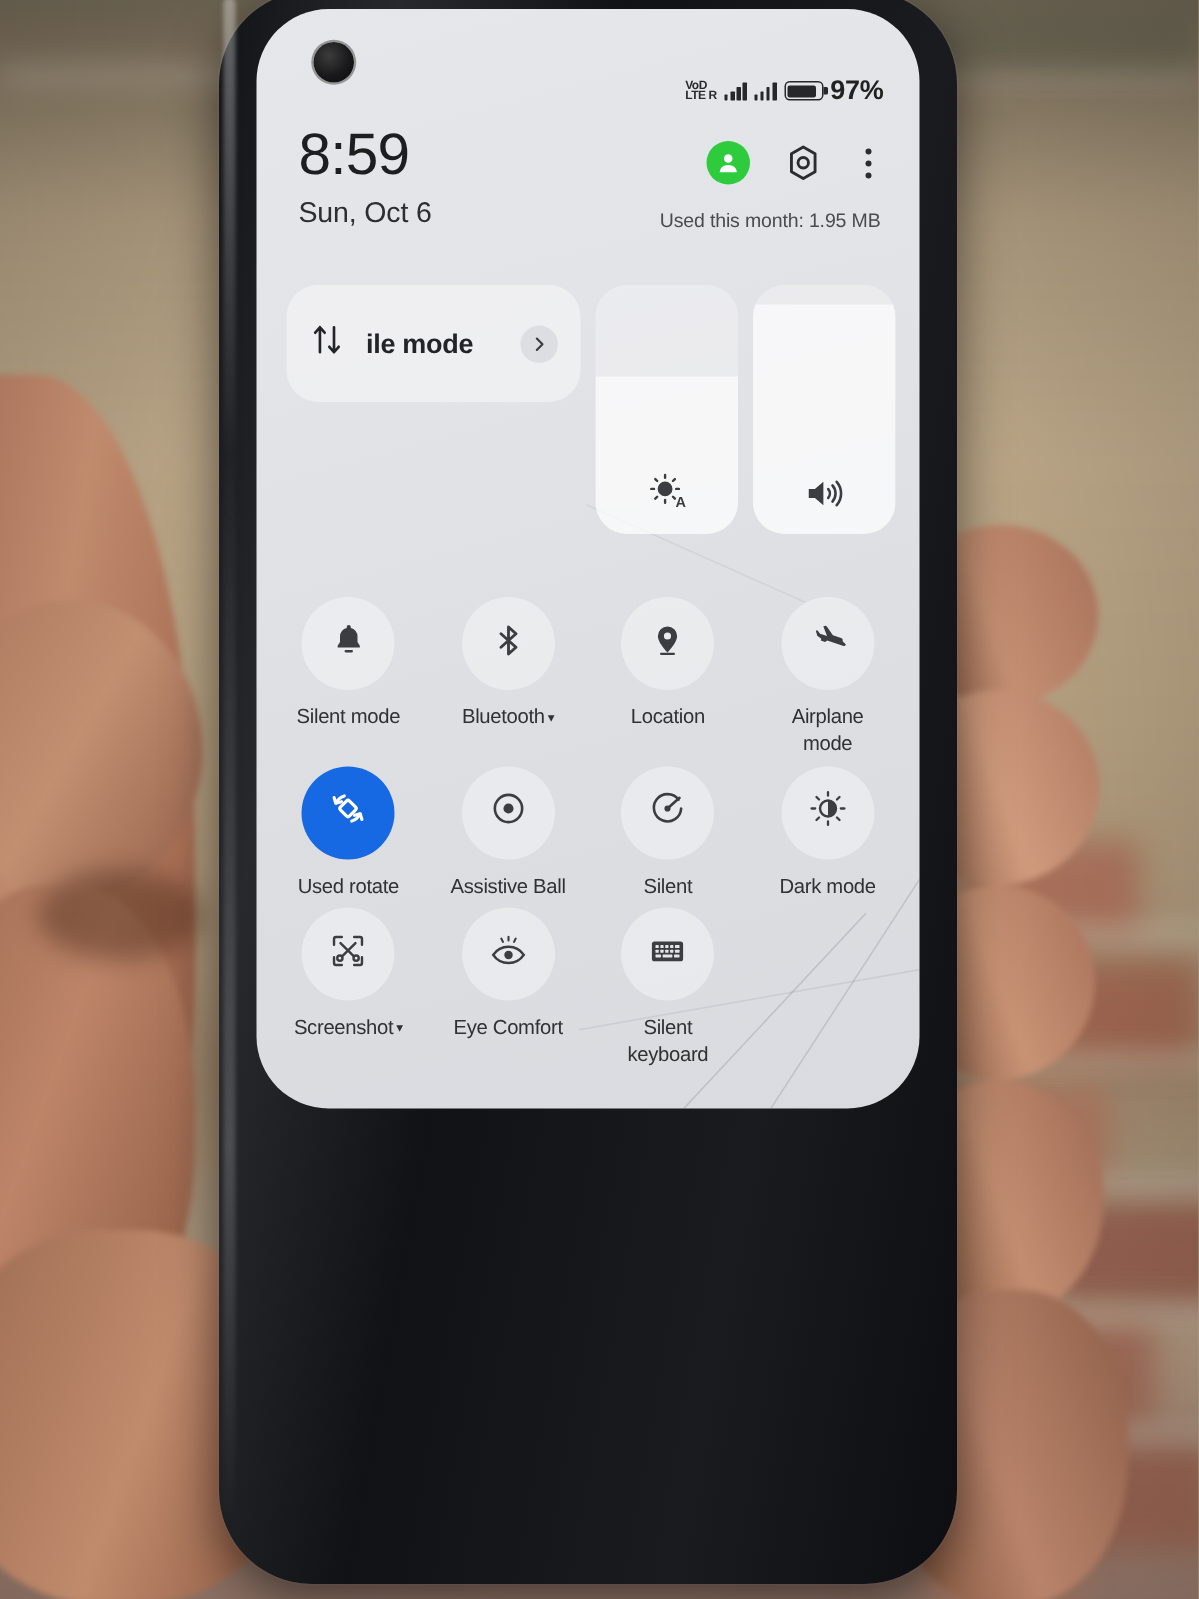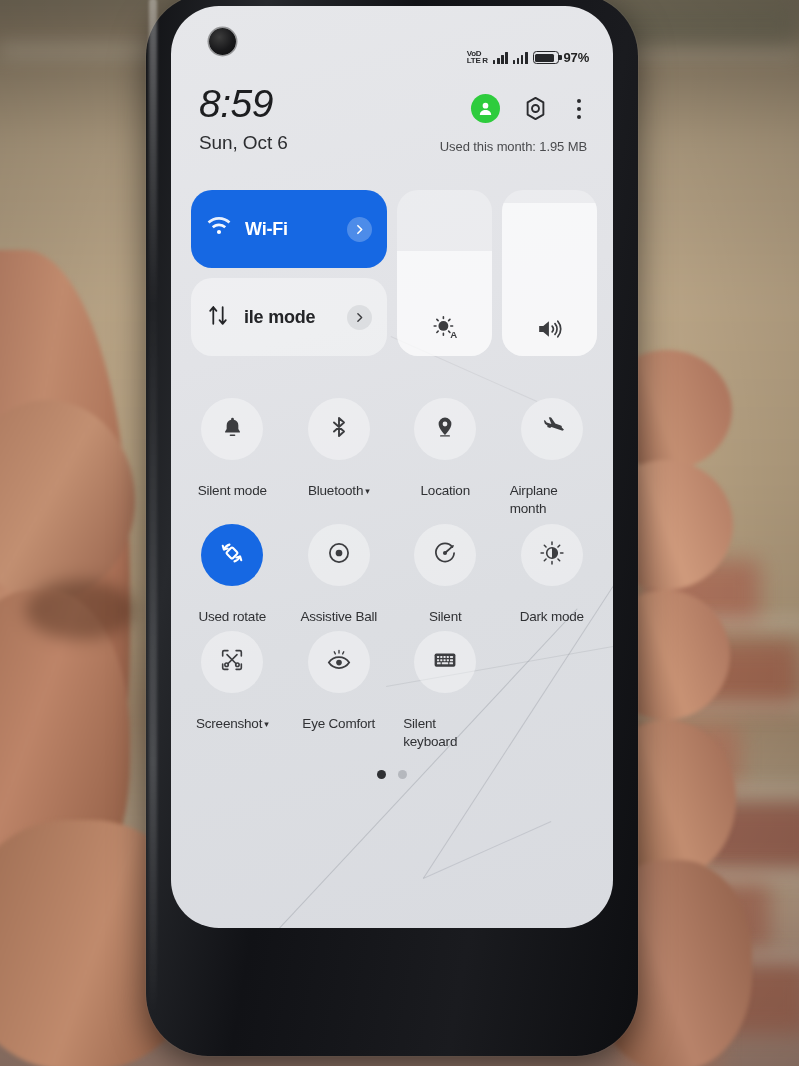--- a/index.html
+++ b/index.html
@@ -45,21 +45,21 @@
     background:linear-gradient(100deg,#121316 0%,#27292d 18%,#111216 40%,#1a1b1f 72%,#0d0e11 100%);
     box-shadow:0 10px 34px rgba(0,0,0,.55), 0 0 0 1px rgba(255,255,255,.06);
   }
   #phone:after{ 
     content:""; position:absolute; left:3px; top:4px; width:8px; height:96%;
     border-radius:60px;
     background:linear-gradient(180deg,rgba(255,255,255,.35),rgba(255,255,255,.02) 30%, rgba(255,255,255,.18) 75%, rgba(255,255,255,0));
     filter:blur(1.5px);
   }
   #screen{
-    position:absolute; left:25px; top:12px; width:442px; height:922px;
+    position:absolute; left:25px; top:12px; width:442px; height:733px;
     border-radius:48px;
     background:linear-gradient(165deg,#e6e7ea 0%, #e2e3e7 35%, #dcdee2 65%, #d9dbe0 100%);
     overflow:hidden;
   }
   .punch{
     position:absolute; left:38px; top:22px; width:27px; height:27px;
     border-radius:50%;
     background:radial-gradient(circle at 38% 34%, #3c3c3c 0%, #19191b 55%, #0b0b0c 100%);
     box-shadow:0 0 0 1.5px rgba(0,0,0,.35);
   }
@@ -69,25 +69,25 @@
   .statusbar{
     position:absolute; top:44px; right:24px;
     display:flex; align-items:center; gap:5px;
   }
   .volte{ display:flex; flex-direction:column; line-height:.82; font-size:8px; font-weight:700; color:#2a2b2e; letter-spacing:-.3px;}
   .bars{ display:flex; align-items:flex-end; gap:1.5px; height:13px; }
   .bars i{ display:block; width:2.6px; background:#26272a; border-radius:.5px; }
   .batt{ width:26px; height:13px; border:1.8px solid #26272a; border-radius:3.5px; position:relative; }
   .batt:after{ content:""; position:absolute; right:-4px; top:3.3px; width:2.2px; height:5px; background:#26272a; border-radius:0 1px 1px 0;}
   .batt i{ position:absolute; left:1.5px; top:1.5px; bottom:1.5px; width:78%; background:#26272a; border-radius:1.5px; display:block;}
-  .pct{ font-size:13px; font-weight:600; color:#222; letter-spacing:-.2px; }
+  .pct{ font-size:18px; font-weight:600; color:#222; letter-spacing:-.2px; }
 
   
   .header{ position:absolute; left:0; right:0; top:78px; padding:0 26px 0 28px; }
-  .hrow{ display:flex; align-items:flex-start; justify-content:space-between;font-style:italic; }
+  .hrow{ display:flex; align-items:flex-start; justify-content:space-between; }
   .clock{ font-size:39px; font-weight:400; color:#1d1e20; letter-spacing:-.5px; line-height:1; }
   .date{ font-size:19px; color:#2d2e31; margin-top:9px; letter-spacing:-.1px; }
   .hicons{ display:flex; align-items:center; gap:22px; padding-top:10px; }
   .avatar{ width:29px; height:29px; border-radius:50%; background:#2ecc3d; display:flex; align-items:center; justify-content:center; }
   .gear svg, .avatar svg { display:block; }
   .dots{ display:flex; flex-direction:column; gap:4px; padding:2px 6px; }
   .dots i{ width:4px; height:4px; border-radius:50%; background:#2b2c2f; display:block;}
   .usage{ font-size:13px; color:#4a4b4e; text-align:right; margin-top:8px; letter-spacing:-.1px;}
 
   
@@ -119,21 +119,21 @@
     display:grid; grid-template-columns:repeat(4,1fr); row-gap:6px;
   }
   .tg{ display:flex; flex-direction:column; align-items:center; }
   .tgc{
     width:62px; height:62px; border-radius:50%;
     background:rgba(255,255,255,.38);
     display:flex; align-items:center; justify-content:center;
   }
   .tgc.on{ background:#1668e3; }
   .tgl{
-    font-size:13.5px; color:#303134; margin-top:22px; text-align:left;
+    font-size:13.5px; color:#303134; margin-top:9px; text-align:center;
     line-height:1.32; letter-spacing:-.2px; max-width:84px;
   }
   .caret{ display:inline-block; margin-left:2px; font-size:9px; vertical-align:middle; }
 
   
   .pager{ position:absolute; left:0; right:0; top:764px; display:flex; justify-content:center; gap:12px; }
   .pd{ width:9px; height:9px; border-radius:50%; background:rgba(150,153,160,.55); }
   .pd.act{ background:#2f3033; }
 </style>
 </head>
@@ -250,35 +250,20 @@
       </div>
       <div style="display:flex;align-items:flex-end;justify-content:space-between;">
         <div class="date">Sun, Oct 6</div>
         <div class="usage">Used this month: 1.95 MB</div>
       </div>
     </div>
 
     <div class="tiles">
       <div class="bigcol">
 
-        <div class="bigtile on">
-          <span>
-            <svg width="26" height="26" viewBox="0 0 24 24" fill="#fff">
-              <path d="M12 18.5a1.9 1.9 0 100-3.8 1.9 1.9 0 000 3.8z"></path>
-              <path d="M12 11.3c1.9 0 3.6.7 4.9 1.9l1.7-1.8A9.7 9.7 0 0012 8.7c-2.6 0-5 1-6.6 2.7l1.7 1.8a7 7 0 014.9-1.9z" opacity=".95"></path>
-              <path d="M12 5.3c3.4 0 6.5 1.3 8.8 3.5l1.7-1.8A14.9 14.9 0 0012 2.7C7.9 2.7 4.2 4.3 1.5 7l1.7 1.8A12.3 12.3 0 0112 5.3z" opacity=".9"></path>
-            </svg>
-          </span>
-          <span class="lbl">Wi-Fi</span>
-          <span class="chev">
-            <svg width="13" height="13" viewBox="0 0 24 24" fill="none" stroke="#fff" stroke-width="3" stroke-linecap="round" stroke-linejoin="round">
-                <path d="M9 5l7 7-7 7"></path>
-              </svg>
-          </span>
-        </div>
 
         <div class="bigtile off">
           <span>
             <svg width="25" height="25" viewBox="0 0 24 24" fill="none" stroke="#232427" stroke-width="1.7" stroke-linecap="round" stroke-linejoin="round">
               <path d="M7 20V4M7 4L4 7.5M7 4l3 3.5"></path>
                 <path d="M16 4v16M16 20l3-3.5M16 20l-3-3.5"></path>
             </svg>
           </span>
           <span class="lbl">ile mode</span>
           <span class="chev">
@@ -356,21 +341,21 @@
       </div>
 
       <div class="tg">
         <div class="tgc">
           <span>
             <svg width="26" height="26" viewBox="0 0 24 24" fill="#3c3d40">
               <path d="M21 12.4c.3-.8-.1-1.6-.9-1.9l-5.1-1.7-3.6-5.3c-.3-.4-.8-.6-1.3-.5l-1 .3 2.3 6-4.3-1.4-1.6-2.2-1 .3.9 3 2.5 1.9-.3 1.1 2.6.9 1.3-.9 9.6 3.3c.8.3 1.6-.1 1.9-.9z"></path>
             </svg>
           </span>
         </div>
-        <div class="tgl"><span>Airplane month</span></div>
+        <div class="tgl"><span>Airplane mode</span></div>
       </div>
 
       <div class="tg">
         <div class="tgc on">
           <span>
             <svg width="30" height="30" viewBox="0 0 24 24" fill="none" stroke="#fff" stroke-width="1.7" stroke-linecap="round" stroke-linejoin="round">
               <rect x="8.6" y="8.6" width="6.8" height="6.8" rx="1.2" transform="rotate(45 12 12)"></rect>
               <path d="M5.6 9.1A7 7 0 0110 5.3"></path>
                 <path d="M4.6 6.2l.9 3 3-.8"></path>
               <path d="M18.4 14.9a7 7 0 01-4.4 3.8"></path>

